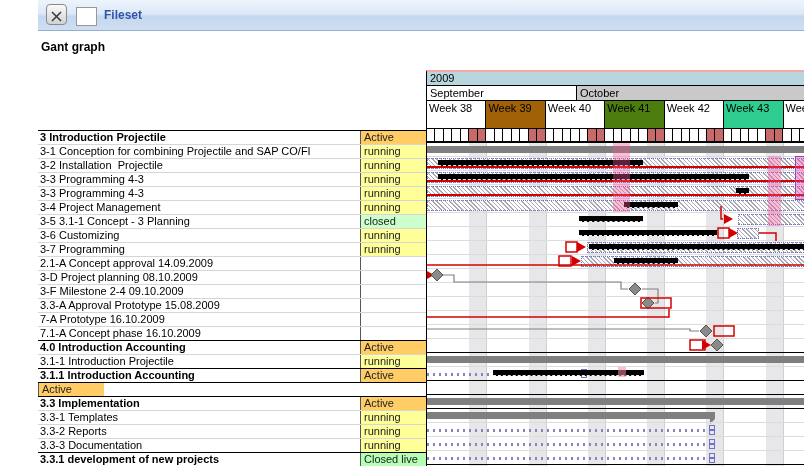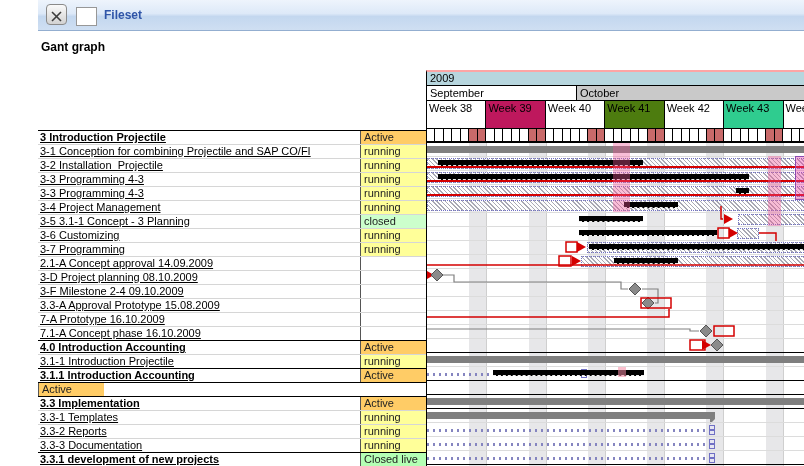--- a/index.html
+++ b/index.html
@@ -15,21 +15,21 @@
   #fsBox{position:absolute;left:38px;top:7px;width:19px;height:17px;background:#fff;border:1px solid #979797;}
   #fsLabel{position:absolute;left:66px;top:8px;font-size:12px;font-weight:bold;color:#2f55a8;}
   
   #title{position:absolute;left:3px;top:40px;font-size:12px;font-weight:bold;color:#000;}
   
   #tasks{position:absolute;left:0;top:130px;width:388px;height:336px;border-bottom:1px solid #000;}
   .trow{position:relative;box-sizing:border-box;width:388px;height:14px;border-top:1px solid #d6d6d6;
         display:flex;font-size:11px;line-height:12px;color:#000;}
   .trow.dark{border-top:1px solid #000;}
   .trow.bold .tlabel{font-weight:bold;}
-  .tlabel{box-sizing:border-box;width:322px;padding:0 2px;white-space:pre;overflow:hidden;text-decoration:underline;}
+  .tlabel{box-sizing:border-box;width:322px;padding:0 2px;white-space:pre;overflow:hidden;}
   .tstatus{box-sizing:border-box;width:66px;border-left:1px solid #555;padding:0 3px;white-space:nowrap;overflow:hidden;color:#222;}
   
   #chart{position:absolute;left:388px;top:70px;width:416px;height:396px;box-sizing:border-box;
          border-left:1px solid #000;border-top:2px solid #fca5a5;}
   #yearRow{box-sizing:border-box;height:14px;background:#b7d6de;border-bottom:1px solid #000;
            font-size:11px;line-height:13px;padding-left:3px;}
   #monthRow{box-sizing:border-box;height:15px;border-bottom:1px solid #000;display:flex;font-size:11px;line-height:14px;}
   .mcell{box-sizing:border-box;padding-left:3px;white-space:nowrap;overflow:hidden;}
   #weekRow{box-sizing:border-box;height:28px;border-bottom:1px solid #000;display:flex;font-size:11px;line-height:15px;}
   .wcell{box-sizing:border-box;flex:1;border-left:1px solid #000;padding-left:2px;white-space:nowrap;overflow:hidden;}
@@ -177,21 +177,21 @@
   <div id="chart">
     <div id="yearRow">
       <span>2009</span>
     </div>
     <div id="monthRow">
         <div class="mcell" style="background: rgb(255, 255, 255); width: 149px; flex: 0 0 auto;">September</div>
         <div class="mcell" style="background: rgb(201, 201, 201); width: auto; border-left: 1px solid rgb(0, 0, 0); flex: 1 1 0%;">October</div>
       </div>
     <div id="weekRow">
         <div class="wcell">Week 38</div>
-        <div class="wcell" style="background: #be185d;">Week 39</div>
+        <div class="wcell" style="background: #a16207;">Week 39</div>
         <div class="wcell">Week 40</div>
         <div class="wcell" style="background: #4d7c0f;">Week 41</div>
         <div class="wcell">Week 42</div>
         <div class="wcell" style="background: rgb(47, 204, 143);">Week 43</div>
         <div class="wcell">Week 44</div>
       </div>
     <div id="dayRow">
         <div class="dcell"></div>
         <div class="dcell"></div>
         <div class="dcell"></div>

